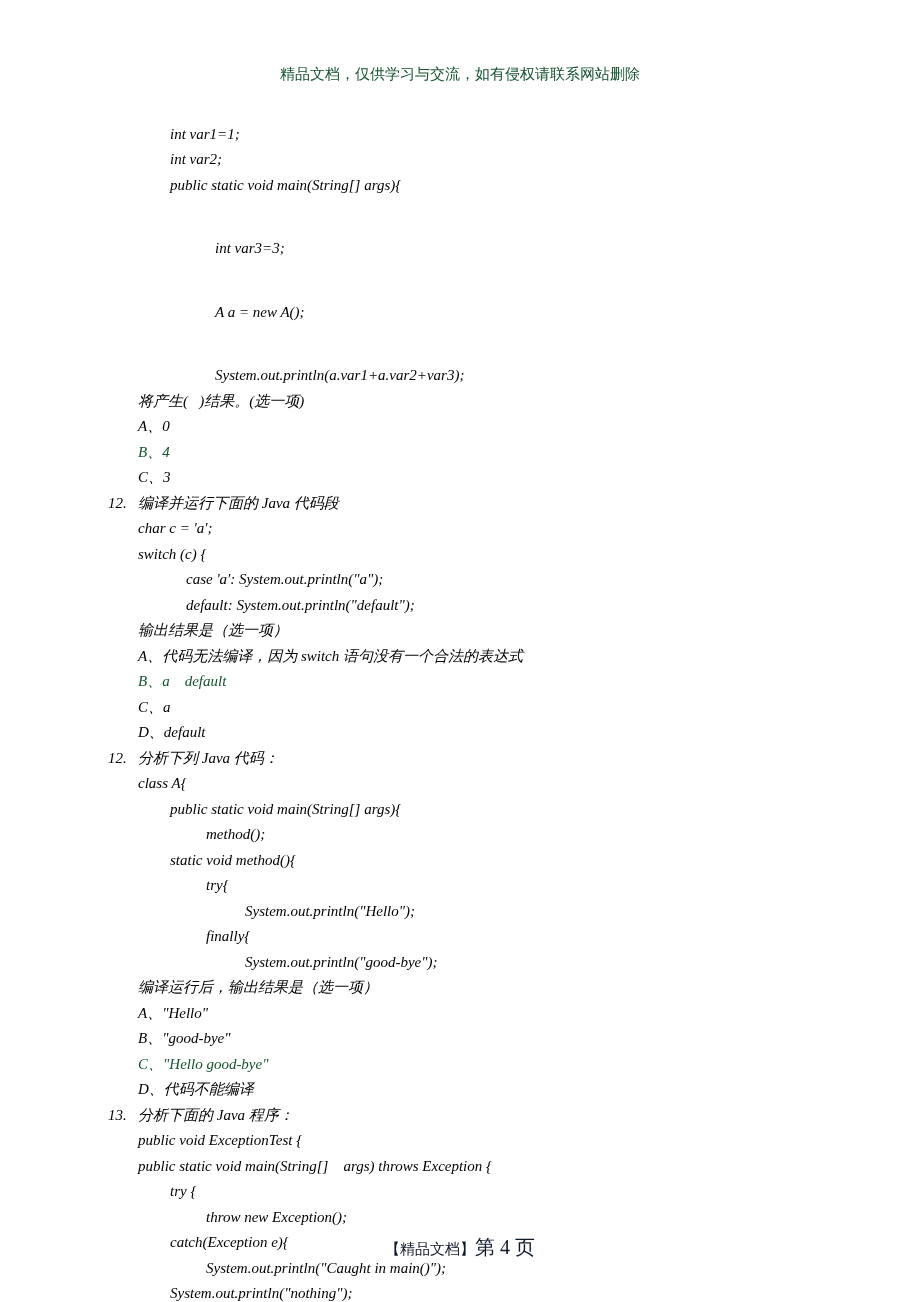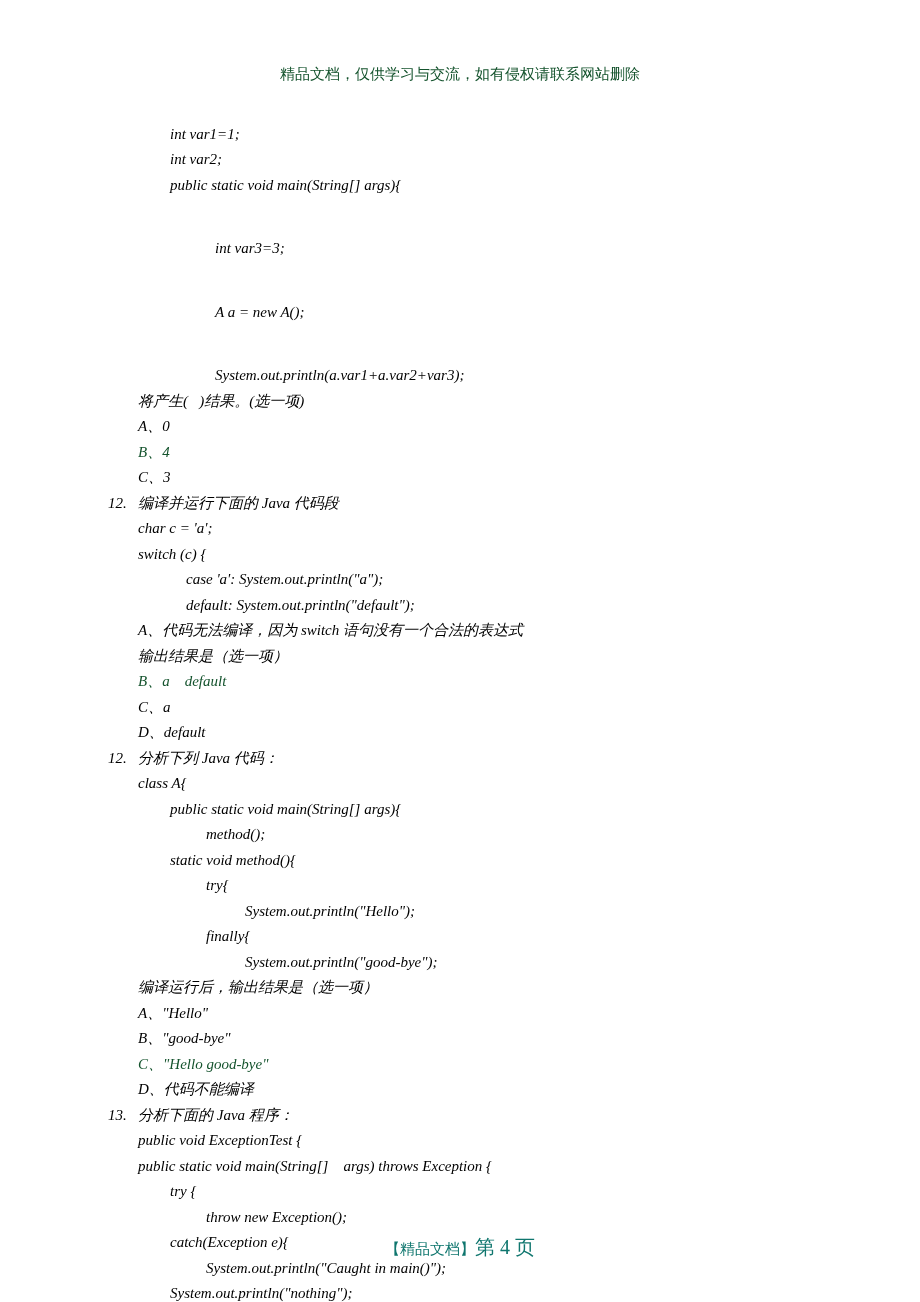--- a/index.html
+++ b/index.html
@@ -44,21 +44,21 @@
     .indent1 { padding-left: 62px; }
     .indent2 { padding-left: 107px; margin-top: 38px; }
     .indent3 { padding-left: 137px; }
     .indent4 { padding-left: 78px; }
     .footer {
       position: absolute;
       bottom: 38px;
       width: 100%;
       text-align: center;
       font-size: 20px;
-      color: #0f766e;
+      color: #0f172a;
     }
     .footer .page-label {
       font-size: 15px;
     }
   </style>
 </head>
 <body>
 
 <div class="header">精品文档，仅供学习与交流，如有侵权请联系网站删除</div>
 
@@ -73,22 +73,22 @@
   <div class="line indent0">将产生(   )结果。(选一项)</div>
   <div class="line indent0">A、0</div>
   <div class="line indent0 answer">B、4</div>
   <div class="line indent0">C、3</div>
 
   <div class="line indent0"><span class="q-num">12.</span><span>编译并运行下面的 Java 代码段</span></div>
   <div class="line indent0">char c = 'a';</div>
   <div class="line indent0">switch (c) {</div>
   <div class="line indent4">case 'a': System.out.println("a");</div>
   <div class="line indent4">default: System.out.println("default");</div>
+  <div class="line indent0">输出结果是（选一项）</div>
   <div class="line indent0">A、代码无法编译，因为 switch 语句没有一个合法的表达式</div>
-  <div class="line indent0">输出结果是（选一项）</div>
   <div class="line indent0 answer">B、a    default</div>
   <div class="line indent0">C、a</div>
   <div class="line indent0">D、default</div>
 
   <div class="line indent0"><span class="q-num">12.</span><span>分析下列 Java 代码：</span></div>
   <div class="line indent0">class A{</div>
   <div class="line indent1">public static void main(String[] args){</div>
   <div class="line" style="padding-left:98px">method();</div>
   <div class="line indent1">static void method(){</div>
   <div class="line" style="padding-left:98px">try{</div>

